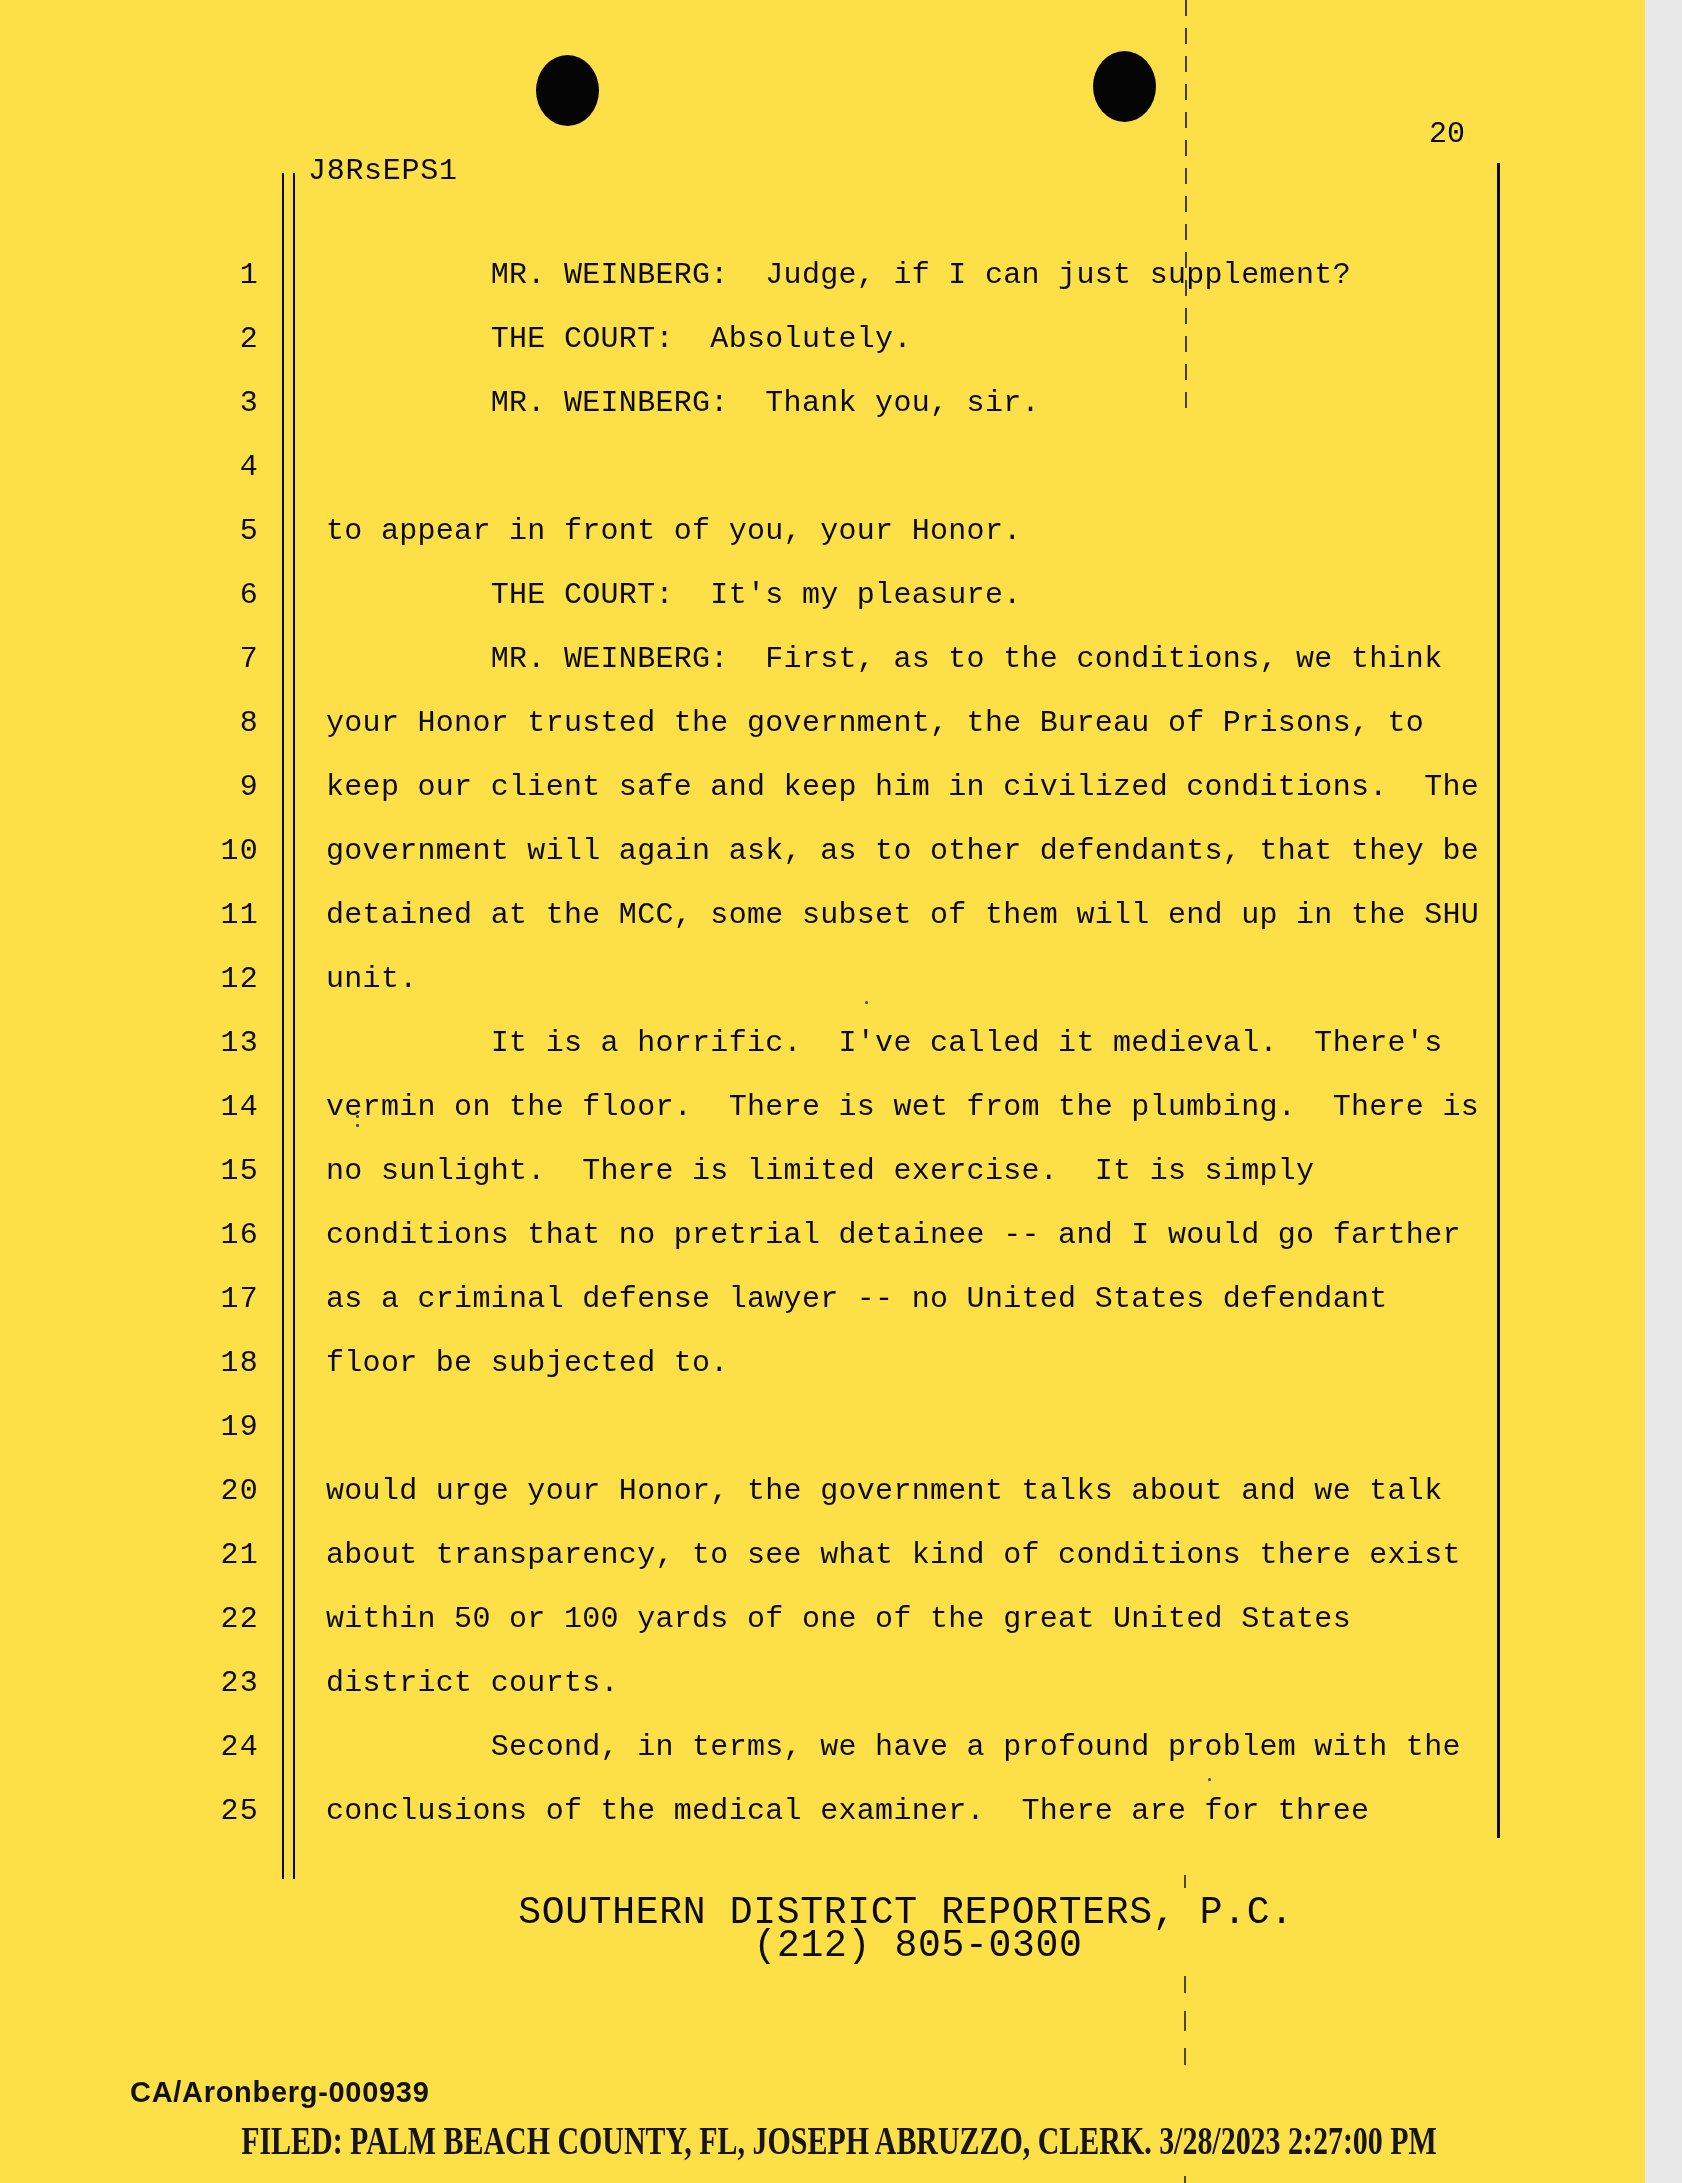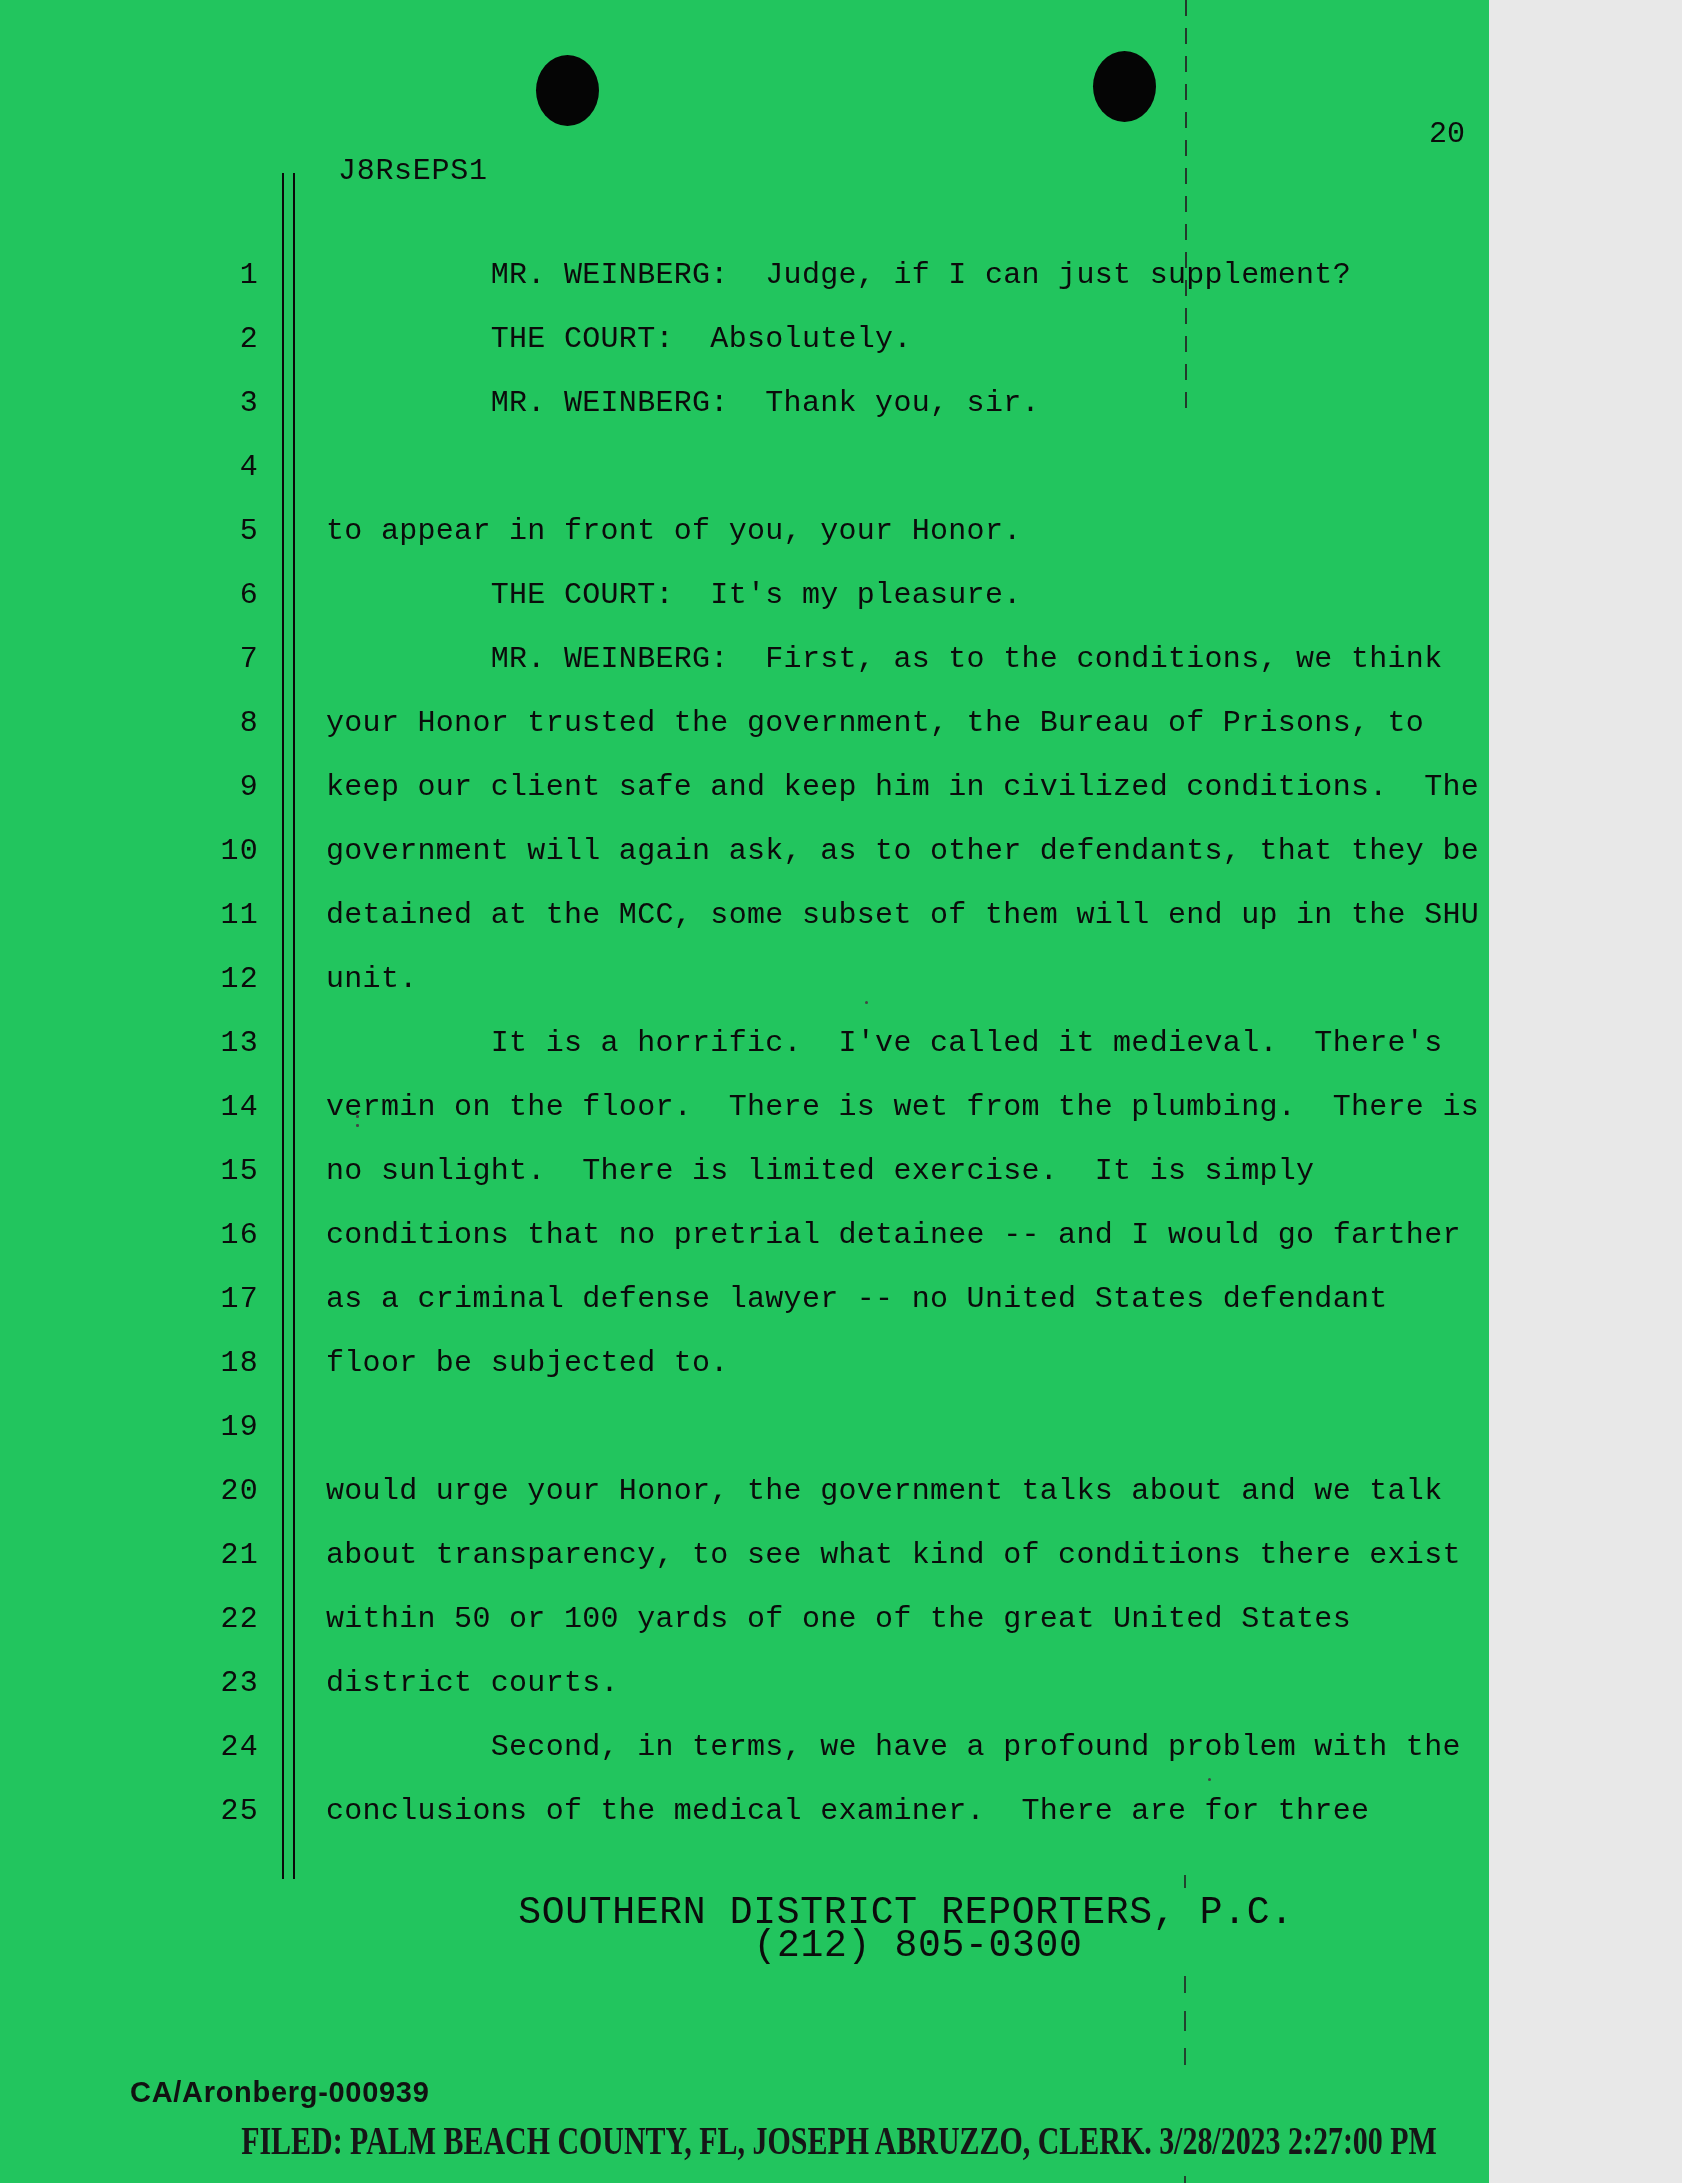--- a/index.html
+++ b/index.html
@@ -1,19 +1,19 @@
 <!DOCTYPE html>
 <html style="font-size:10.6px"><head>
 <meta charset="utf-8">
 <style>
   html,body{margin:0;padding:0;background:#e8e8e8;}
   .page{
     position:relative;
-    width:1489px;height:2183px;
-    background:#22c55e;
+    width:1645px;height:2183px;
+    background:#fde047;
     overflow:hidden;
     font-family:"Liberation Mono","DejaVu Sans Mono",monospace;
     color:#0b0b0b;
   }
   
   .hole{position:absolute;background:#050505;border-radius:50%;}
   .hole.h1{left:536px;top:55px;width:63px;height:71px;}
   .hole.h2{left:1093px;top:51px;width:63px;height:71px;}
   
   .left-double-rule{
@@ -26,21 +26,21 @@
     background:repeating-linear-gradient(180deg,#222 0 16px,transparent 16px 28px);
     opacity:.85;
   }
   .fold-dash{position:absolute;left:1184px;width:2px;background:#222;opacity:.8;}
   .fd1{top:1875px;height:13.2px;}
   .fd2{top:1976px;height:17px;}
   .fd3{top:2011px;height:20px;}
   .fd4{top:2048px;height:17px;}
   .fd5{top:2176px;height:7.3px;}
   
-  .session-id{position:absolute;left:338px;top:153px;font-size:30px;line-height:36px;letter-spacing:0.7px;}
+  .session-id{position:absolute;left:308px;top:153px;font-size:30px;line-height:36px;letter-spacing:0.7px;}
   .page-number{position:absolute;left:1429px;top:116px;font-size:30px;line-height:36px;}
   
   .transcript{position:absolute;left:0;top:243px;width:1683px;}
   .t-row{position:relative;height:64px;font-size:30px;line-height:64px;}
   .t-num{position:absolute;left:185px;width:74px;text-align:right;letter-spacing:1.3px;}
   .t-text{position:absolute;left:326px;margin:0;white-space:pre;font:inherit;letter-spacing:0.3px;text-align:center;}
   
   .footer-line{position:absolute;font-size:38px;line-height:34px;white-space:pre;letter-spacing:0.7px;}
   .footer-reporter{left:906px;top:1896px;transform:translateX(-50%);}
   .footer-phone{left:918px;top:1929px;transform:translateX(-50%);}

